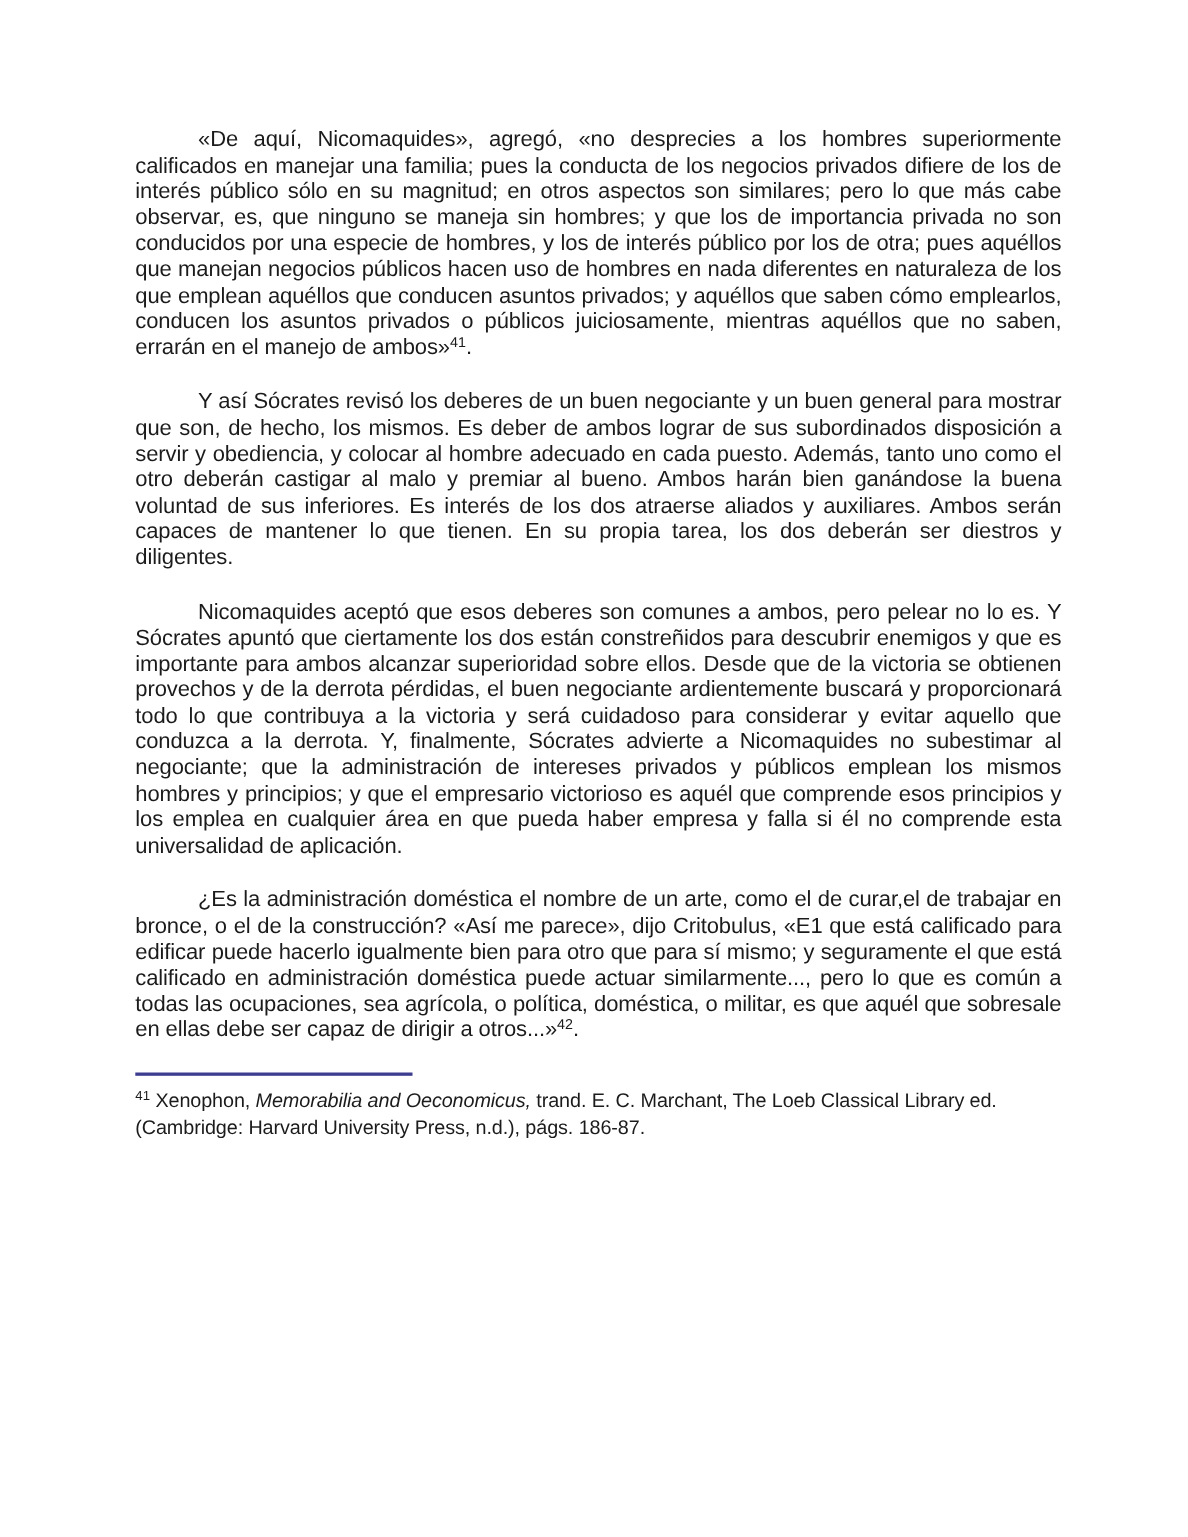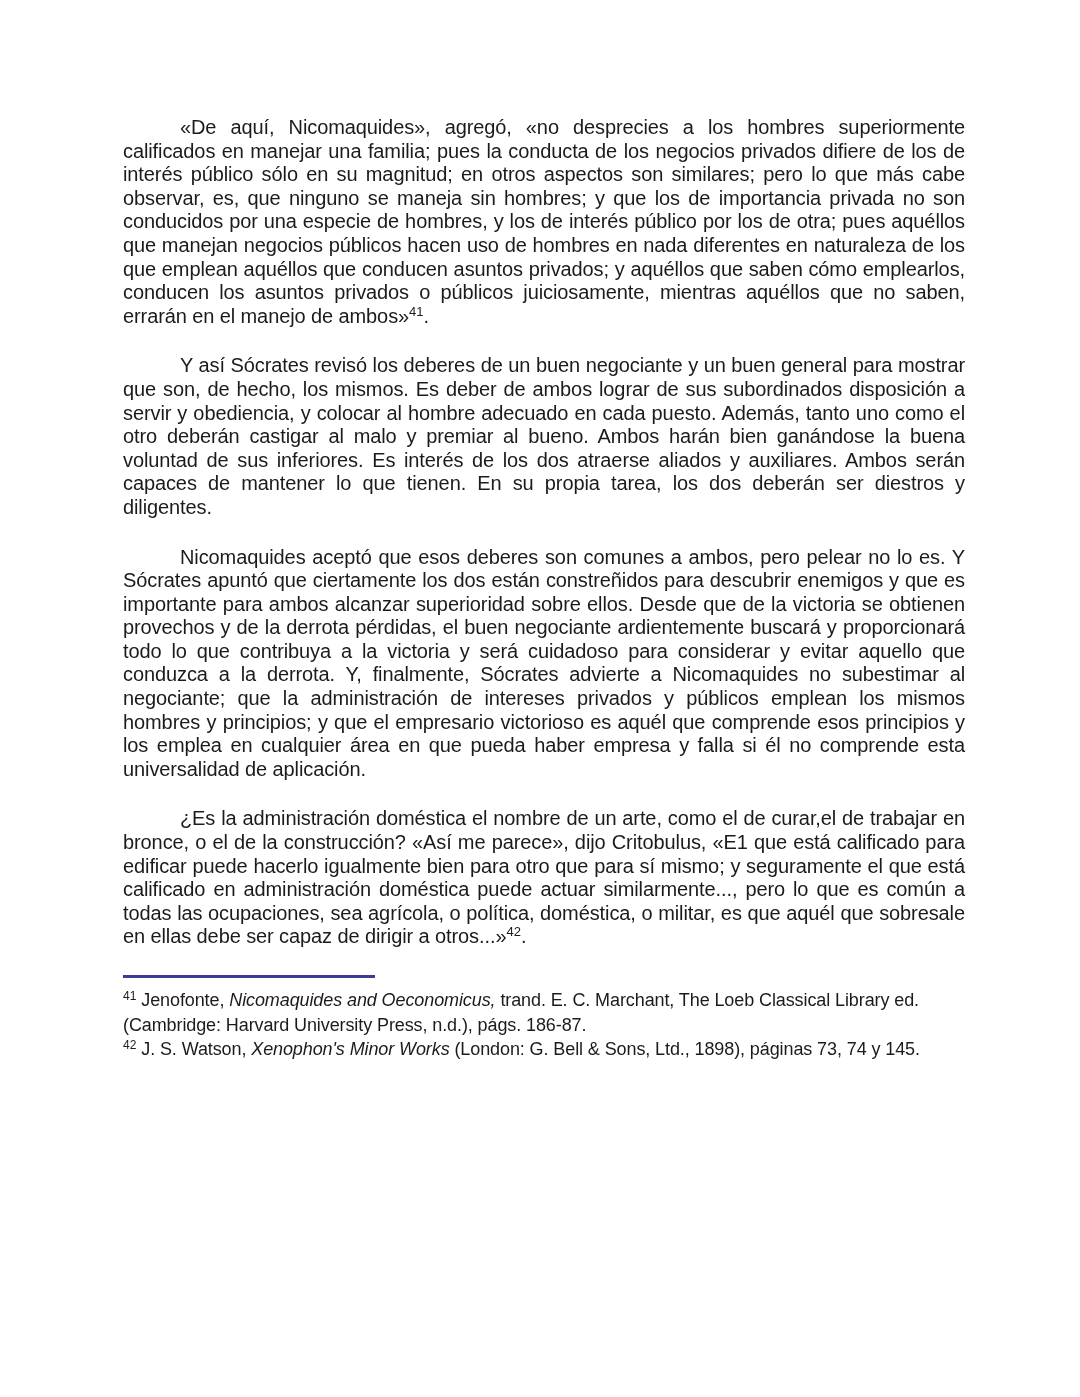--- a/index.html
+++ b/index.html
@@ -63,17 +63,16 @@
 
   <p class="par"><span>Y así Sócrates revisó los deberes de un buen negociante y un buen general para mostrar que son, de hecho, los mismos. Es deber de ambos lograr de sus subordinados disposición a servir y obediencia, y colocar al hombre adecuado en cada puesto. Además, tanto uno como el otro deberán castigar al malo y premiar al bueno. Ambos harán bien ganándose la buena voluntad de sus inferiores. Es interés de los dos atraerse aliados y auxiliares. Ambos serán capaces de mantener lo que tienen. En su propia tarea, los dos deberán ser diestros y diligentes.</span></p>
 
   <p class="par"><span>Nicomaquides aceptó que esos deberes son comunes a ambos, pero pelear no lo es. Y Sócrates apuntó que ciertamente los dos están constreñidos para descubrir enemigos y que es importante para ambos alcanzar superioridad sobre ellos. Desde que de la victoria se obtienen provechos y de la derrota pérdidas, el buen negociante ardientemente buscará y proporcionará todo lo que contribuya a la victoria y será cuidadoso para considerar y evitar aquello que conduzca a la derrota. Y, finalmente, Sócrates advierte a Nicomaquides no subestimar al negociante; que la administración de intereses privados y públicos emplean los mismos hombres y principios; y que el empresario victorioso es aquél que comprende esos principios y los emplea en cualquier área en que pueda haber empresa y falla si él no comprende esta universalidad de aplicación.</span></p>
 
 
   <p class="par"><span>¿Es la administración doméstica el nombre de un arte, como el de curar,el de trabajar en bronce, o el de la construcción? «Así me parece», dijo Critobulus, «E1 que está calificado para edificar puede hacerlo igualmente bien para otro que para sí mismo; y seguramente el que está calificado en administración doméstica puede actuar similarmente..., pero lo que es común a todas las ocupaciones, sea agrícola, o política, doméstica, o militar, es que aquél que sobresale en ellas debe ser capaz de dirigir a otros...»</span><sup class="fn-ref">42</sup><span>.</span></p>
 
   <div class="fn-rule"></div>
 
-  <p class="footnote"><sup class="fn-ref">41</sup><span> Jenofonte, </span><span class="italic">Nicomaquides and Oeconomicus,</span><span> trand. E. C. Marchant, The Loeb Classical Library ed. (Cambridge: Harvard University Press, n.d.), págs. 186-87.</span></p>
+  <p class="footnote"><sup class="fn-ref">41</sup><span> Xenophon, </span><span class="italic">Memorabilia and Oeconomicus,</span><span> trand. E. C. Marchant, The Loeb Classical Library ed. (Cambridge: Harvard University Press, n.d.), págs. 186-87.</span></p>
 
-  <p class="footnote"><sup class="fn-ref">42</sup><span> J. S. Watson, </span><span class="italic">Xenophon's Minor Works</span><span> (London: G. Bell &amp; Sons, Ltd., 1898), páginas 73, 74 y 145.</span></p>
 
 </div>
 
 </body></html>

